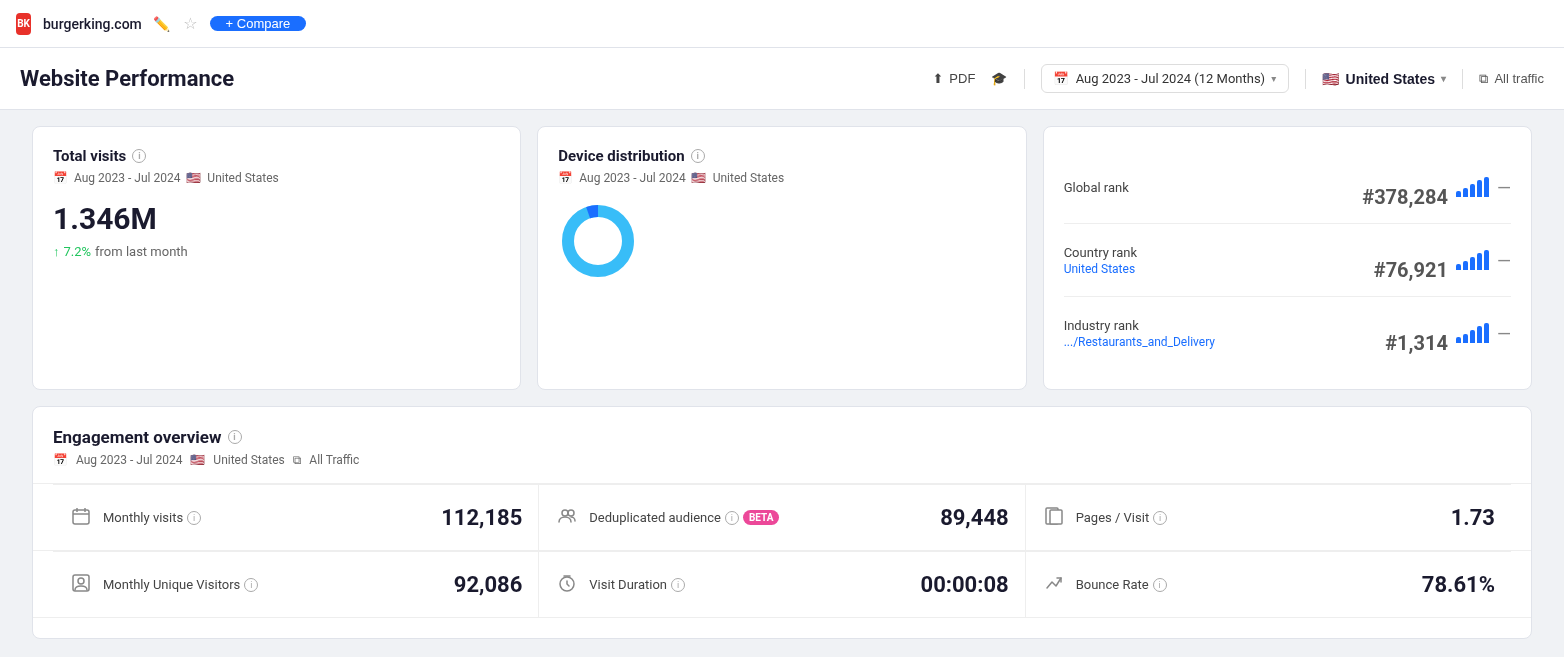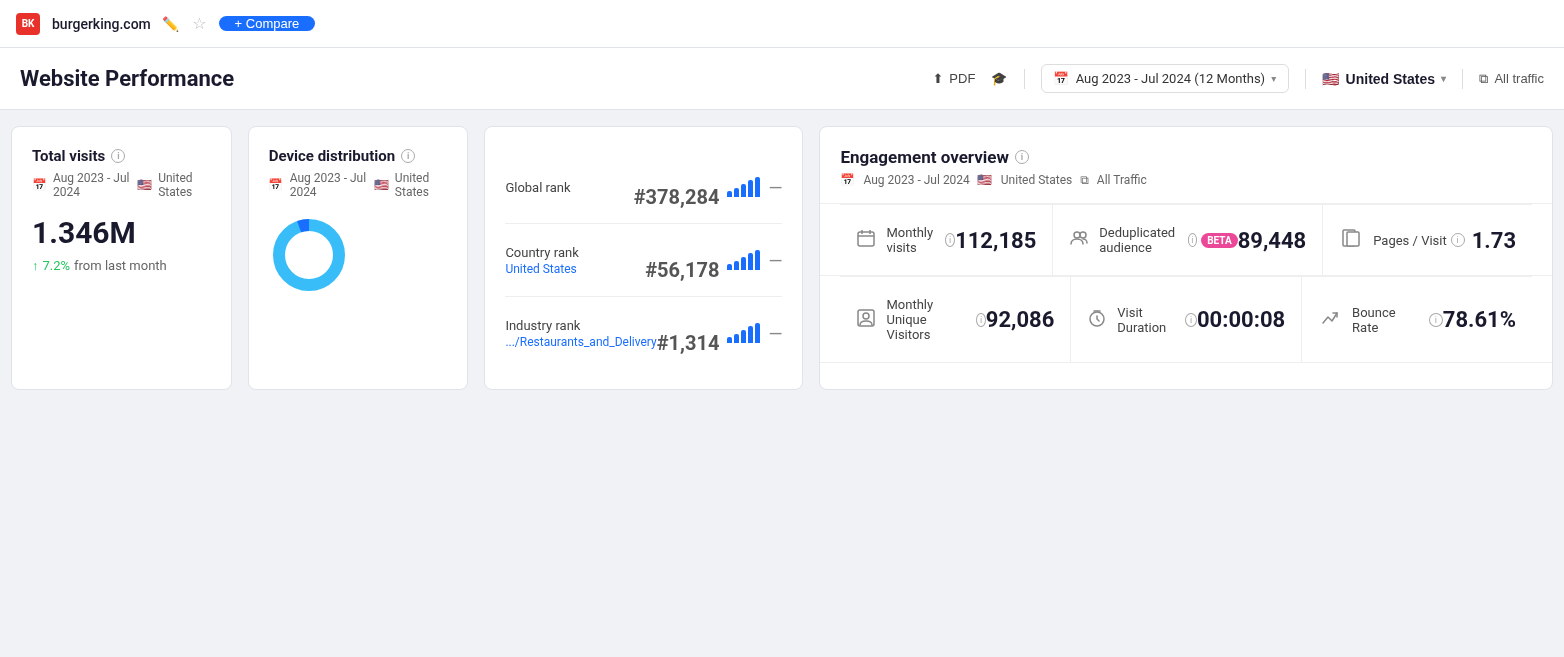--- a/index.html
+++ b/index.html
@@ -1,38 +1,38 @@
 <!DOCTYPE html>
 <html><head>
   <meta charset="utf-8">
   <style>
     * { box-sizing: border-box; margin: 0; padding: 0; }
     body { font-family: -apple-system, BlinkMacSystemFont, 'Segoe UI', Roboto, sans-serif; background: #f0f2f5; color: #1a1a2e; font-size: 14px; }
 
     
     .top-bar { background: #fff; display: flex; align-items: center; padding: 8px 16px; border-bottom: 1px solid #e0e3ea; gap: 12px; height: 48px; }
-    .site-icon { width: 24px; height: 22px; background: #e8312a; border-radius: 4px; display: flex; align-items: center; justify-content: center; }
+    .site-icon { width: 15px; height: 22px; background: #e8312a; border-radius: 4px; display: flex; align-items: center; justify-content: center; }
     .site-icon span { color: #fff; font-size: 10px; font-weight: bold; }
     .site-name { font-size: 14px; color: #1a1a2e; font-weight: 500; }
     .edit-icon { color: #888; font-size: 14px; cursor: pointer; }
     .star-icon { color: #bbb; font-size: 16px; cursor: pointer; }
     .compare-btn { background: #1a6eff; color: #fff; border: none; border-radius: 20px; padding: 0 16px; font-size: 13px; cursor: pointer; display: flex; align-items: center; gap: 4px; }
 
     
     .page-header { background: #fff; display: flex; align-items: center; padding: 16px 20px; border-bottom: 1px solid #e0e3ea; }
     .page-title { font-size: 22px; font-weight: 700; color: #1a1a2e; flex: 1; }
     .header-controls { display: flex; align-items: center; gap: 16px; }
     .ctrl-btn { display: flex; align-items: center; gap: 6px; color: #444; font-size: 13px; cursor: pointer; border: none; background: none; }
     .date-selector { display: flex; align-items: center; gap: 6px; border: 1px solid #ddd; border-radius: 6px; padding: 6px 12px; cursor: pointer; font-size: 13px; color: #333; background: #fff; }
     .country-selector { display: flex; align-items: center; gap: 6px; cursor: pointer; font-size: 14px; font-weight: 600; color: #1a1a2e; border: none; background: none; }
     .traffic-selector { display: flex; align-items: center; gap: 6px; cursor: pointer; font-size: 13px; color: #555; border: none; background: none; }
     .sep { width: 1px; height: 20px; background: #ddd; }
 
     
-    .main { padding: 16px 11px; display: flex; flex-direction: row; gap: 16px; }
+    .main { padding: 16px 32px; display: flex; flex-direction: column; gap: 16px; }
 
     
     .cards-row { display: flex; gap: 16px; }
 
     .card { background: #fff; border-radius: 8px; border: 1px solid #e0e3ea; padding: 20px; }
 
     .card-total-visits { flex: 1; }
     .card-device { flex: 1; }
     .card-rank { flex: 1; }
 
@@ -192,21 +192,21 @@
             </div>
             <span style="color:#888;font-size:18px;cursor:pointer;">—</span>
           </div>
         </div>
         <div class="rank-row">
           <div>
             <div class="rank-label">Country rank</div>
             <a class="rank-link" href="#">United States</a>
           </div>
           <div class="rank-right">
-            <span class="rank-number">#56,178</span>
+            <span class="rank-number">#76,921</span>
             <div class="rank-bars">
               <div class="rank-bar" style="height:6px;"></div>
               <div class="rank-bar" style="height:9px;"></div>
               <div class="rank-bar" style="height:13px;"></div>
               <div class="rank-bar" style="height:17px;"></div>
               <div class="rank-bar" style="height:20px;"></div>
             </div>
             <span style="color:#888;font-size:18px;cursor:pointer;">—</span>
           </div>
         </div>

